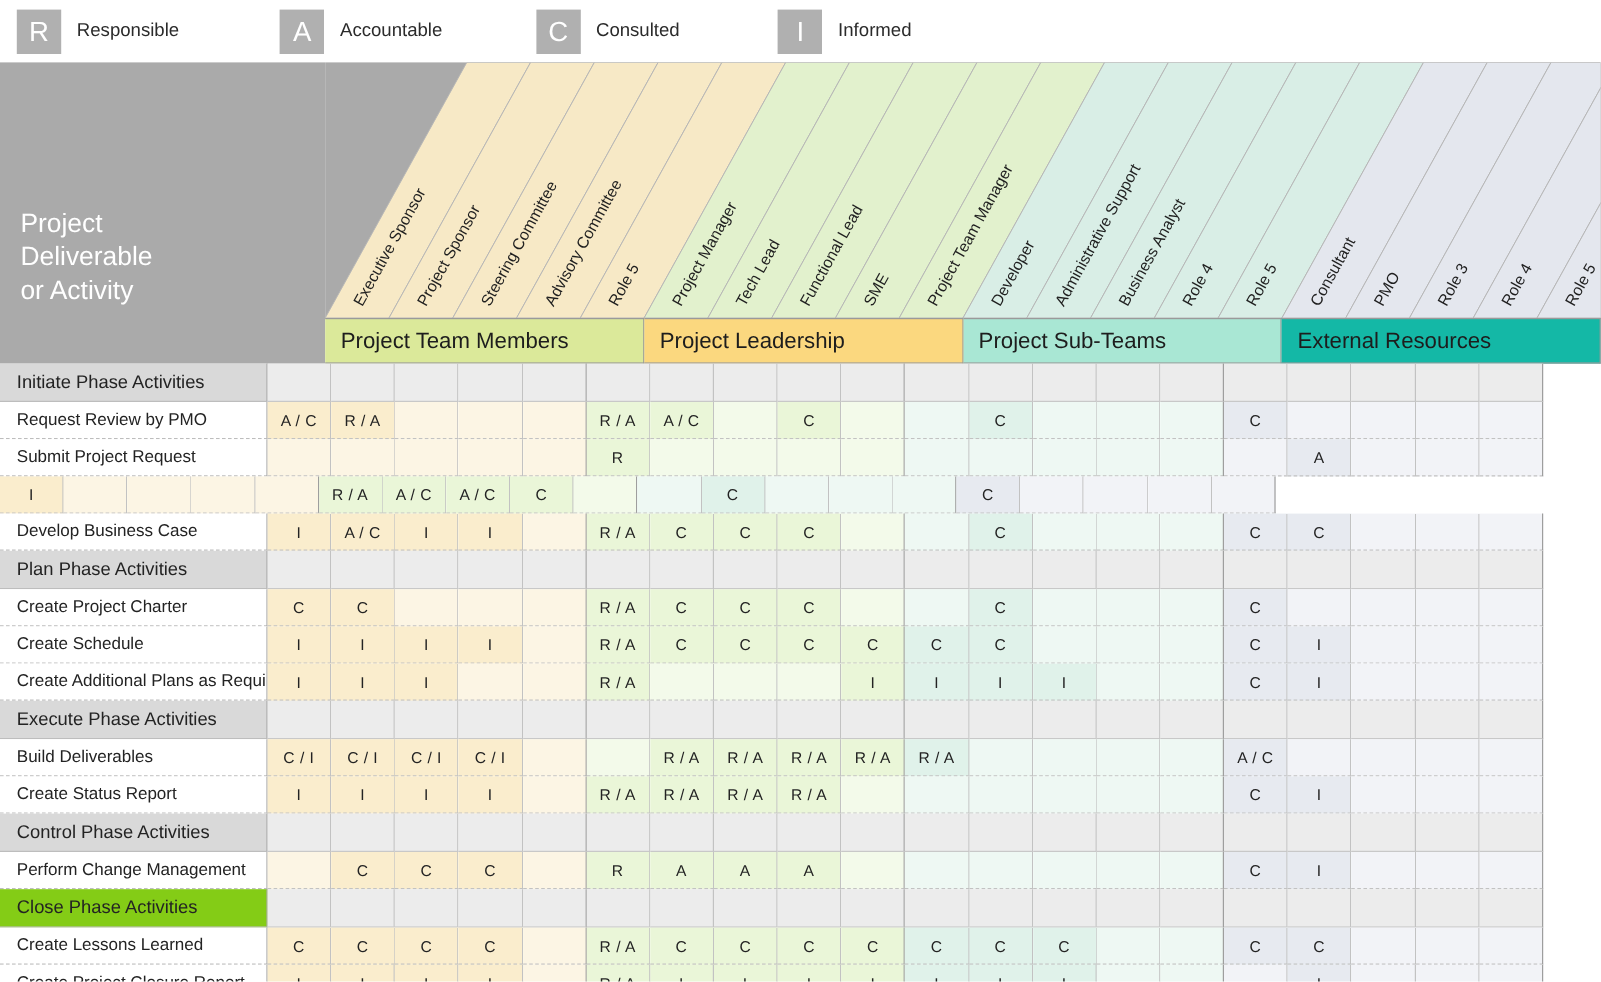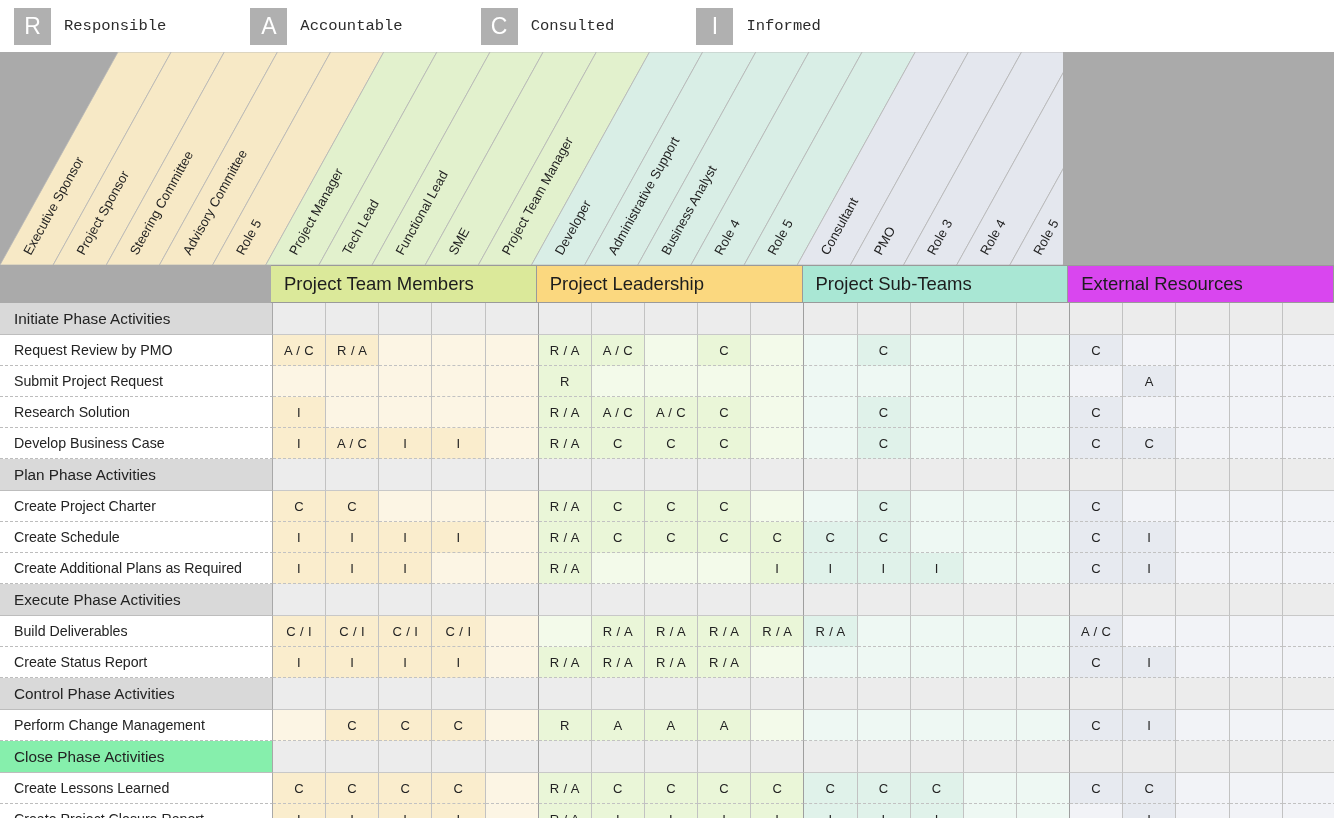--- a/index.html
+++ b/index.html
@@ -48,21 +48,20 @@
     display: flex;
     align-items: center;
     justify-content: center;
     flex: none;
   }
   .legend-label {
     font-size: 15.5px;
     color: #2b2b2b;
     margin-left: 13px;
     margin-right: 20px;
-    font-family: Liberation Mono, monospace;
   }
   #lg-0 { margin-left: 0; }
 
   
   #matrix {
     position: relative;
     width: 1334px;
     height: 766px;
     box-sizing: border-box;
   }
@@ -132,21 +131,21 @@
   
   #body-rows { box-sizing: border-box; }
   .row {
     display: flex;
     box-sizing: border-box;
   }
   .row-section { height: 32px; }
   .row-item { height: 31px; }
 
   .lbl {
-    width: 273px;
+    width: 223px;
     flex: none;
     box-sizing: border-box;
     display: flex;
     align-items: center;
     padding-left: 14px;
     font-size: 14.2px;
     color: #232323;
     border-right: 1px solid #a8a8a8;
     border-bottom: 1px dashed #bdbdbd;
     background: #ffffff;
@@ -199,20 +198,27 @@
       <div class="legend-item" style="margin-right: 0px;">
         <div class="legend-chip" style="background: rgb(176, 176, 176);">I</div>
         <div class="legend-label">Informed</div>
       </div>
     </div>
 </div>
 
 <div id="matrix">
 
   <div id="header-block">
+    <div id="corner-cell">
+      <div id="corner-title">
+        <div>Project</div>
+        <div>Deliverable</div>
+        <div>or Activity</div>
+      </div>
+    </div>
     <div id="diag-area">
       <svg id="diag-svg" width="1063" height="213" viewBox="0 0 1063 213">
           <polygon points="0,213 53.15,213 171.15,0 118,0" fill="#f7e9c6" stroke="#b6b6b6" stroke-width="0.8"></polygon>
           <polygon points="53.15,213 106.3,213 224.3,0 171.15,0" fill="#f7e9c6" stroke="#b6b6b6" stroke-width="0.8"></polygon>
           <polygon points="106.3,213 159.45,213 277.45,0 224.3,0" fill="#f7e9c6" stroke="#b6b6b6" stroke-width="0.8"></polygon>
           <polygon points="159.45,213 212.6,213 330.6,0 277.45,0" fill="#f7e9c6" stroke="#b6b6b6" stroke-width="0.8"></polygon>
           <polygon points="212.6,213 265.75,213 383.75,0 330.6,0" fill="#f7e9c6" stroke="#b6b6b6" stroke-width="0.8"></polygon>
           <polygon points="265.75,213 318.9,213 436.9,0 383.75,0" fill="#e2f1cd" stroke="#b6b6b6" stroke-width="0.8"></polygon>
           <polygon points="318.9,213 372.05,213 490.05,0 436.9,0" fill="#e2f1cd" stroke="#b6b6b6" stroke-width="0.8"></polygon>
           <polygon points="372.05,213 425.2,213 543.2,0 490.05,0" fill="#e2f1cd" stroke="#b6b6b6" stroke-width="0.8"></polygon>
@@ -250,21 +256,21 @@
           <text x="1040.6770000000001" y="204" transform="rotate(-61 1040.6770000000001 204)" text-anchor="start" class="diag-text">Role 5</text>
         </svg>
     </div>
   </div>
 
   <div id="group-band">
     <div id="group-spacer"></div>
   <div class="group-cell" style="width: 265.75px; flex: 0 0 auto; background: rgb(219, 233, 154);">Project Team Members</div>
       <div class="group-cell" style="width: 265.75px; flex: 0 0 auto; background: rgb(251, 216, 127);">Project Leadership</div>
       <div class="group-cell" style="width: 265.75px; flex: 0 0 auto; background: rgb(169, 231, 212);">Project Sub-Teams</div>
-      <div class="group-cell" style="width: 265.75px; flex: 0 0 auto; background: #d946ef;">External Resources</div>
+      <div class="group-cell" style="width: 265.75px; flex: 0 0 auto; background: #14b8a6;">External Resources</div>
     </div>
 
   <div id="body-rows">
       <div class="row row-section">
         <div class="lbl" style="background: rgb(217, 217, 217);">Initiate Phase Activities</div>
         <div class="cell" style="width: 53.15px; flex: 0 0 auto; background: rgb(236, 236, 236);"></div>
         <div class="cell" style="width: 53.15px; flex: 0 0 auto; background: rgb(236, 236, 236);"></div>
         <div class="cell" style="width: 53.15px; flex: 0 0 auto; background: rgb(236, 236, 236);"></div>
         <div class="cell" style="width: 53.15px; flex: 0 0 auto; background: rgb(236, 236, 236);"></div>
         <div class="cell gsep" style="width: 53.15px; flex: 0 0 auto; background: rgb(236, 236, 236);"></div>
@@ -324,21 +330,20 @@
         <div class="cell" style="width: 53.15px; flex: 0 0 auto; background: rgb(238, 248, 243);"></div>
         <div class="cell" style="width: 53.15px; flex: 0 0 auto; background: rgb(238, 248, 243);"></div>
         <div class="cell gsep" style="width: 53.15px; flex: 0 0 auto; background: rgb(238, 248, 243);"></div>
         <div class="cell" style="width: 53.15px; flex: 0 0 auto; background: rgb(242, 243, 247);"></div>
         <div class="cell" style="width: 53.15px; flex: 0 0 auto; background: rgb(231, 234, 240);">A</div>
         <div class="cell" style="width: 53.15px; flex: 0 0 auto; background: rgb(242, 243, 247);"></div>
         <div class="cell" style="width: 53.15px; flex: 0 0 auto; background: rgb(242, 243, 247);"></div>
         <div class="cell gsep" style="width: 53.15px; flex: 0 0 auto; background: rgb(242, 243, 247);"></div>
       </div>
       <div class="row row-item">
-        <div class="lbl">Research Solution</div>
         <div class="cell" style="width: 53.15px; flex: 0 0 auto; background: rgb(250, 237, 205);">I</div>
         <div class="cell" style="width: 53.15px; flex: 0 0 auto; background: rgb(252, 245, 228);"></div>
         <div class="cell" style="width: 53.15px; flex: 0 0 auto; background: rgb(252, 245, 228);"></div>
         <div class="cell" style="width: 53.15px; flex: 0 0 auto; background: rgb(252, 245, 228);"></div>
         <div class="cell gsep" style="width: 53.15px; flex: 0 0 auto; background: rgb(252, 245, 228);"></div>
         <div class="cell" style="width: 53.15px; flex: 0 0 auto; background: rgb(234, 246, 216);">R / A</div>
         <div class="cell" style="width: 53.15px; flex: 0 0 auto; background: rgb(234, 246, 216);">A / C</div>
         <div class="cell" style="width: 53.15px; flex: 0 0 auto; background: rgb(234, 246, 216);">A / C</div>
         <div class="cell" style="width: 53.15px; flex: 0 0 auto; background: rgb(234, 246, 216);">C</div>
         <div class="cell gsep" style="width: 53.15px; flex: 0 0 auto; background: rgb(243, 250, 234);"></div>
@@ -577,21 +582,21 @@
         <div class="cell" style="width: 53.15px; flex: 0 0 auto; background: rgb(238, 248, 243);"></div>
         <div class="cell" style="width: 53.15px; flex: 0 0 auto; background: rgb(238, 248, 243);"></div>
         <div class="cell gsep" style="width: 53.15px; flex: 0 0 auto; background: rgb(238, 248, 243);"></div>
         <div class="cell" style="width: 53.15px; flex: 0 0 auto; background: rgb(231, 234, 240);">C</div>
         <div class="cell" style="width: 53.15px; flex: 0 0 auto; background: rgb(231, 234, 240);">I</div>
         <div class="cell" style="width: 53.15px; flex: 0 0 auto; background: rgb(242, 243, 247);"></div>
         <div class="cell" style="width: 53.15px; flex: 0 0 auto; background: rgb(242, 243, 247);"></div>
         <div class="cell gsep" style="width: 53.15px; flex: 0 0 auto; background: rgb(242, 243, 247);"></div>
       </div>
       <div class="row row-section">
-        <div class="lbl" style="background: #86efac;">Close Phase Activities</div>
+        <div class="lbl" style="background: #84cc16;">Close Phase Activities</div>
         <div class="cell" style="width: 53.15px; flex: 0 0 auto; background: rgb(236, 236, 236);"></div>
         <div class="cell" style="width: 53.15px; flex: 0 0 auto; background: rgb(236, 236, 236);"></div>
         <div class="cell" style="width: 53.15px; flex: 0 0 auto; background: rgb(236, 236, 236);"></div>
         <div class="cell" style="width: 53.15px; flex: 0 0 auto; background: rgb(236, 236, 236);"></div>
         <div class="cell gsep" style="width: 53.15px; flex: 0 0 auto; background: rgb(236, 236, 236);"></div>
         <div class="cell" style="width: 53.15px; flex: 0 0 auto; background: rgb(236, 236, 236);"></div>
         <div class="cell" style="width: 53.15px; flex: 0 0 auto; background: rgb(236, 236, 236);"></div>
         <div class="cell" style="width: 53.15px; flex: 0 0 auto; background: rgb(236, 236, 236);"></div>
         <div class="cell" style="width: 53.15px; flex: 0 0 auto; background: rgb(236, 236, 236);"></div>
         <div class="cell gsep" style="width: 53.15px; flex: 0 0 auto; background: rgb(236, 236, 236);"></div>

